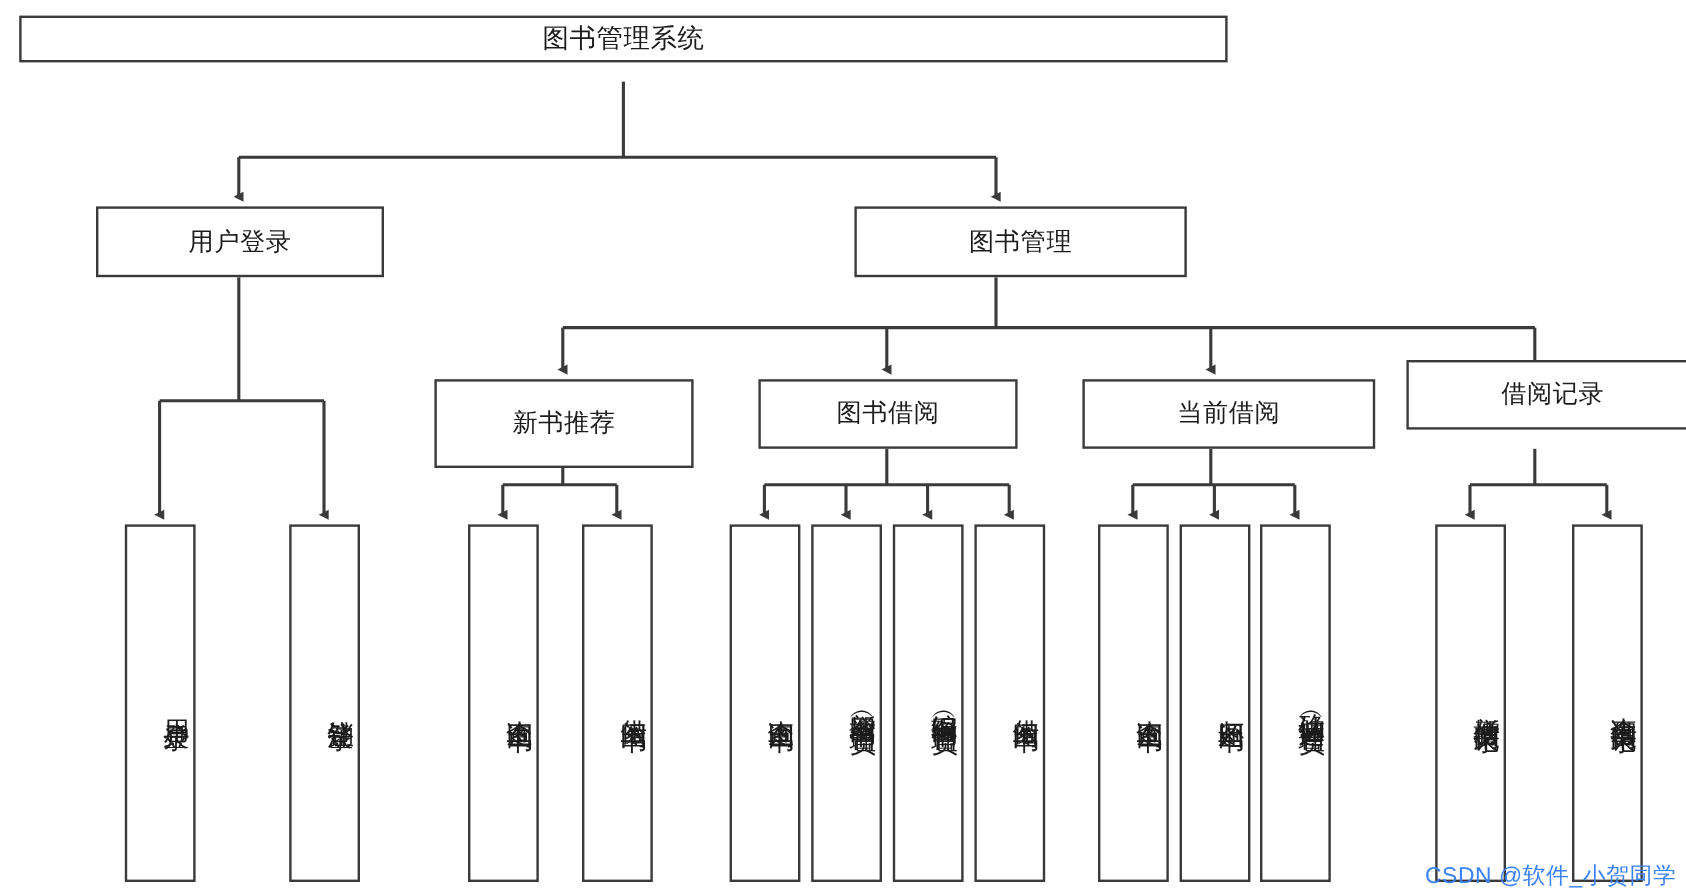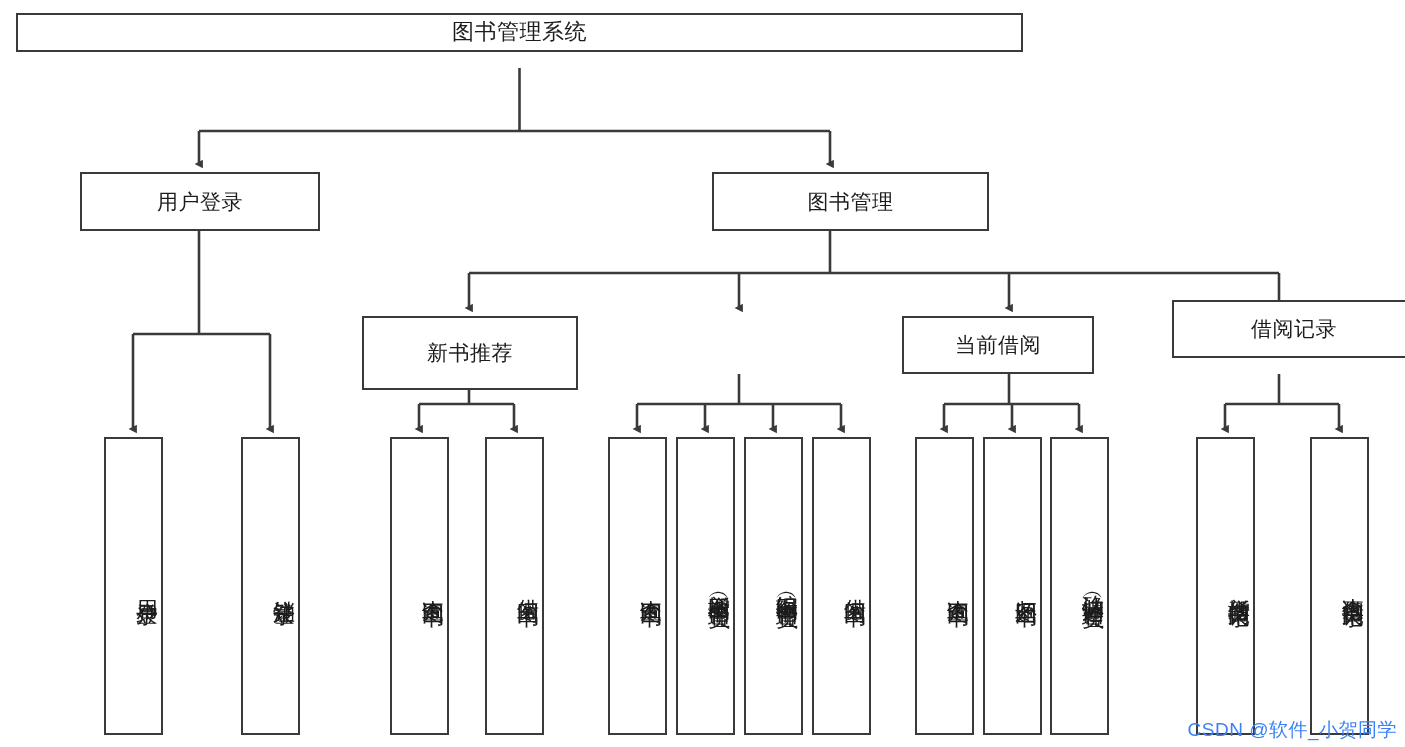--- a/index.html
+++ b/index.html
@@ -131,21 +131,24 @@
   <div class="node node-h" style="left:80px; top:172px; width:240px; height:59px;">
     <span>用户登录</span>
   </div>
   <div class="node node-h" style="left:712px; top:172px; width:277px; height:59px;">
     <span>图书管理</span>
   </div>
 
   <div class="node node-h" style="left:362px; top:316px; width:216px; height:74px;">
     <span>新书推荐</span>
   </div>
-  <div class="node node-h" style="left:902px; top:316px; width:192px; height:58px;">
+  <div class="node node-h" style="left:632px; top:316px; width:216px; height:58px;">
+    <span>图书借阅</span>
+  </div>
+  <div class="node node-h" style="left:902px; top:316px; width:244px; height:58px;">
     <span>当前借阅</span>
   </div>
   <div class="node node-h" style="left:1172px; top:300px; width:244px; height:58px;">
     <span>借阅记录</span>
   </div>
 
   <div class="node node-v" style="left:104px; top:437px; width:59px; height:298px;">
     <span>用户登录</span>
   </div>
   <div class="node node-v" style="left:241px; top:437px; width:59px; height:298px;">

